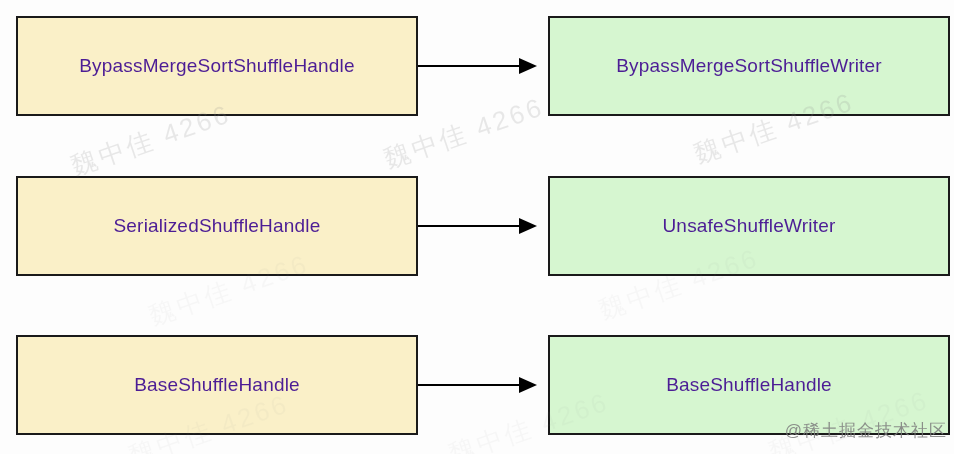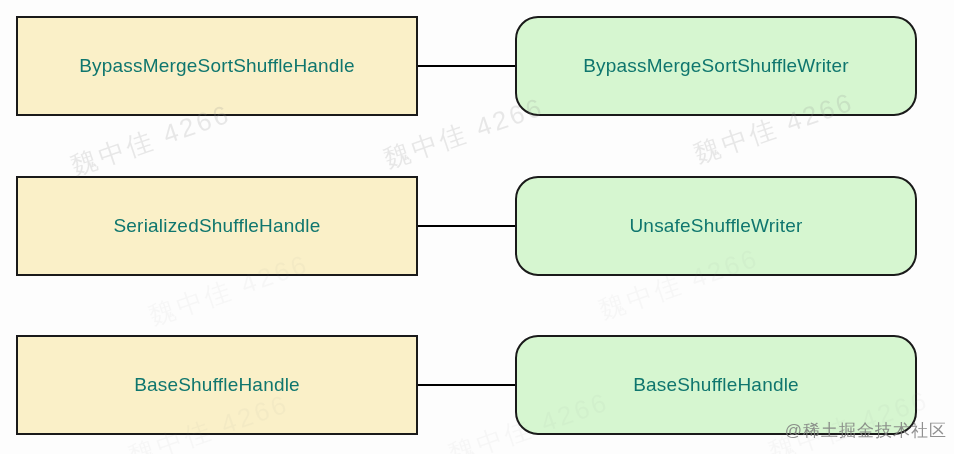--- a/index.html
+++ b/index.html
@@ -18,25 +18,25 @@
   .box {
     position: absolute;
     width: 402px;
     height: 100px;
     box-sizing: border-box;
     border: 2px solid var(--border, #1a1a1a);
     display: flex;
     align-items: center;
     justify-content: center;
     font-size: 19px;
-    color: #0f766e;
+    color: #4c1d95;
     letter-spacing: 0.2px;
   }
   .box-handle { left: 16px;  background: var(--handle-fill, #faf0c8); }
-  .box-writer { left: 515px; background: var(--writer-fill, #d6f6d0); border-radius: 23px; }
+  .box-writer { left: 548px; background: var(--writer-fill, #d6f6d0); }
 
   .row1 .box { top: 16px; }
   .row2 .box { top: 176px; }
   .row3 .box { top: 335px; }
 
   .arrow {
     position: absolute;
     left: 418px;
     width: 119px;
     height: 16px;

